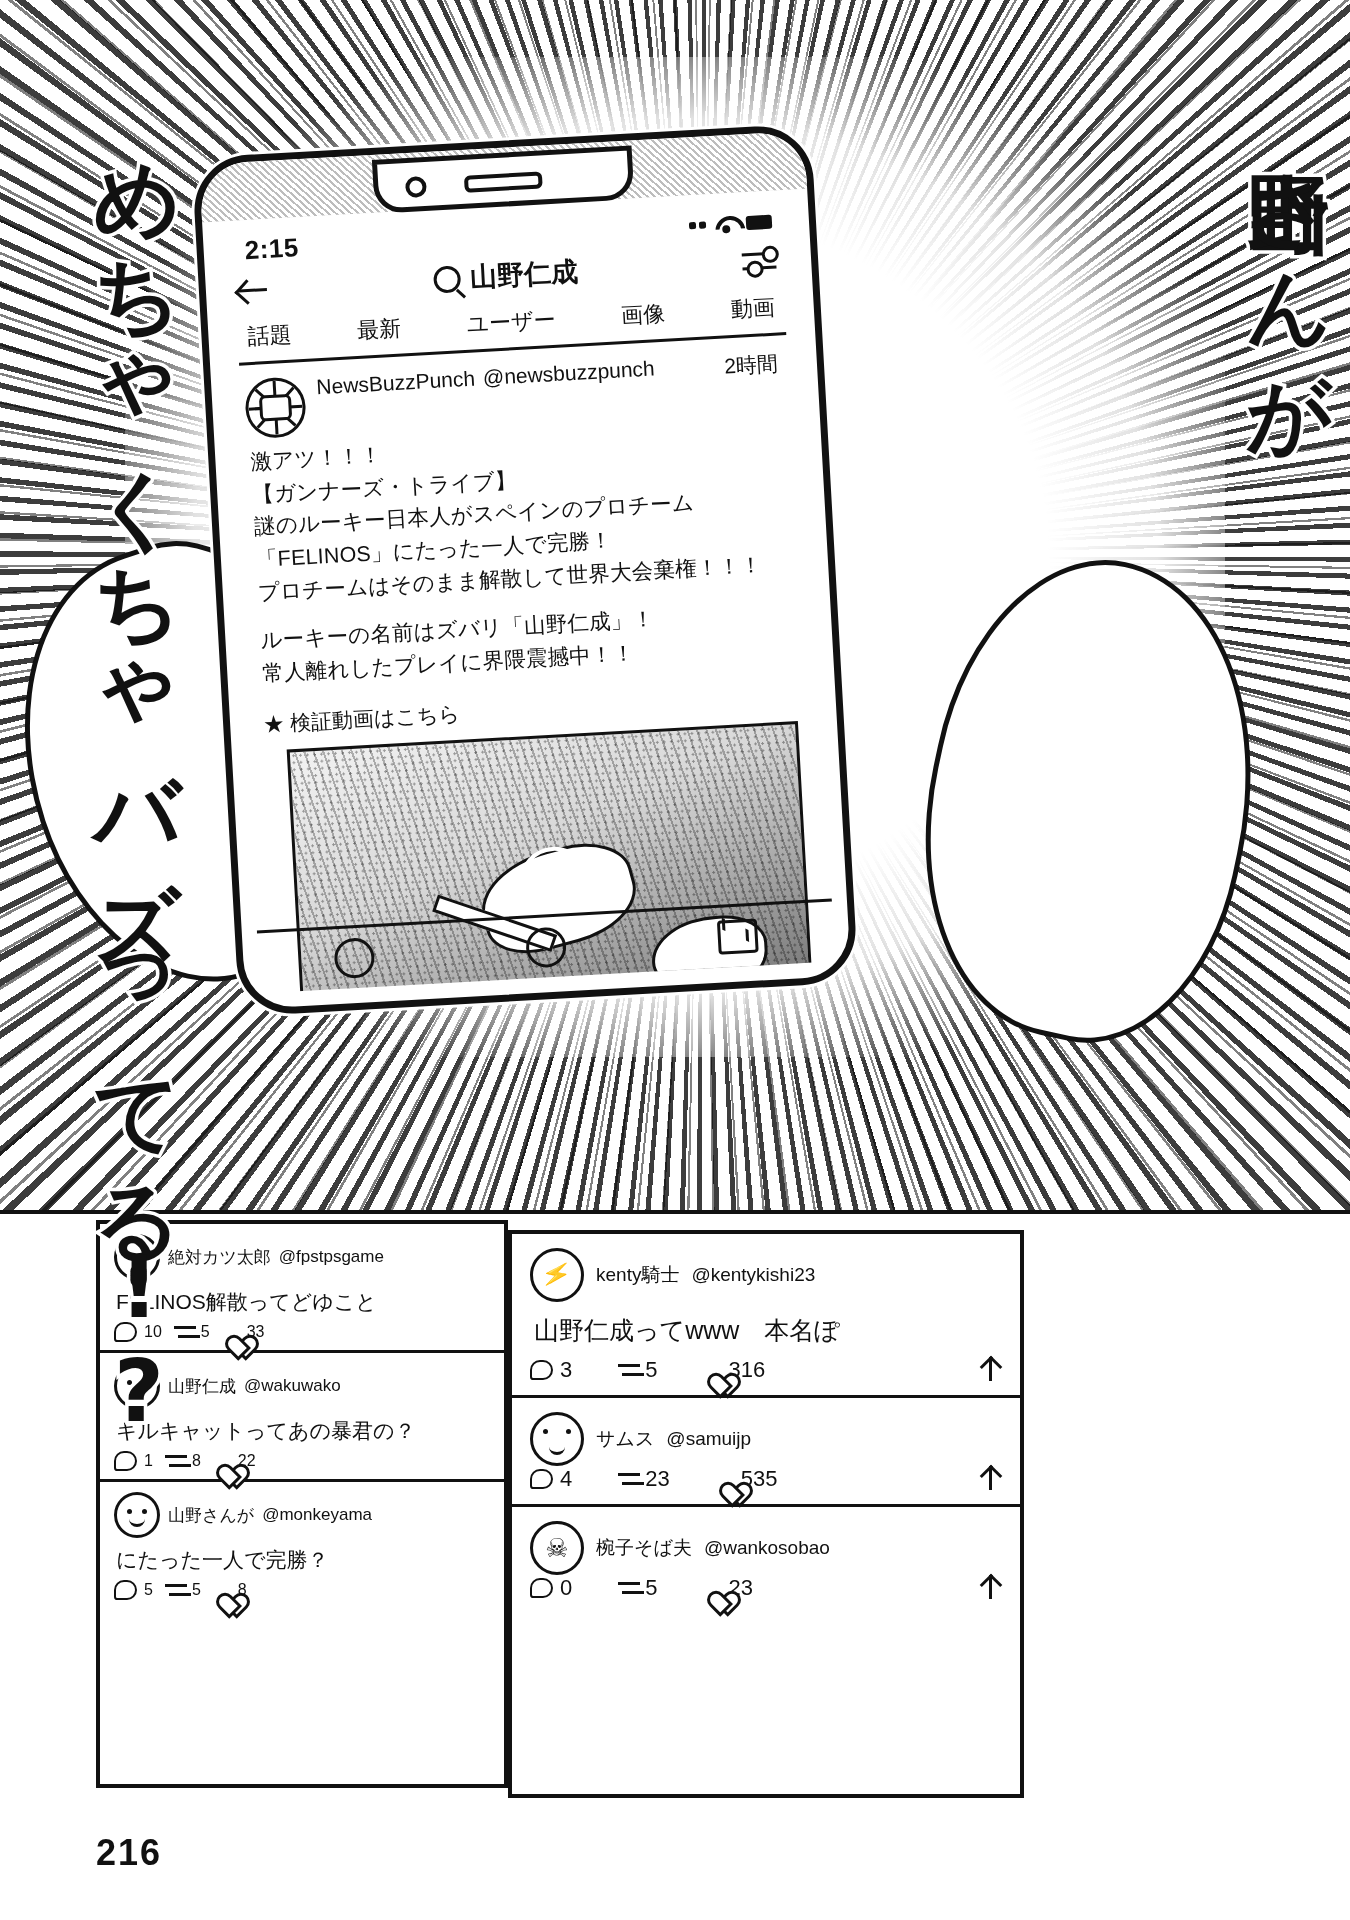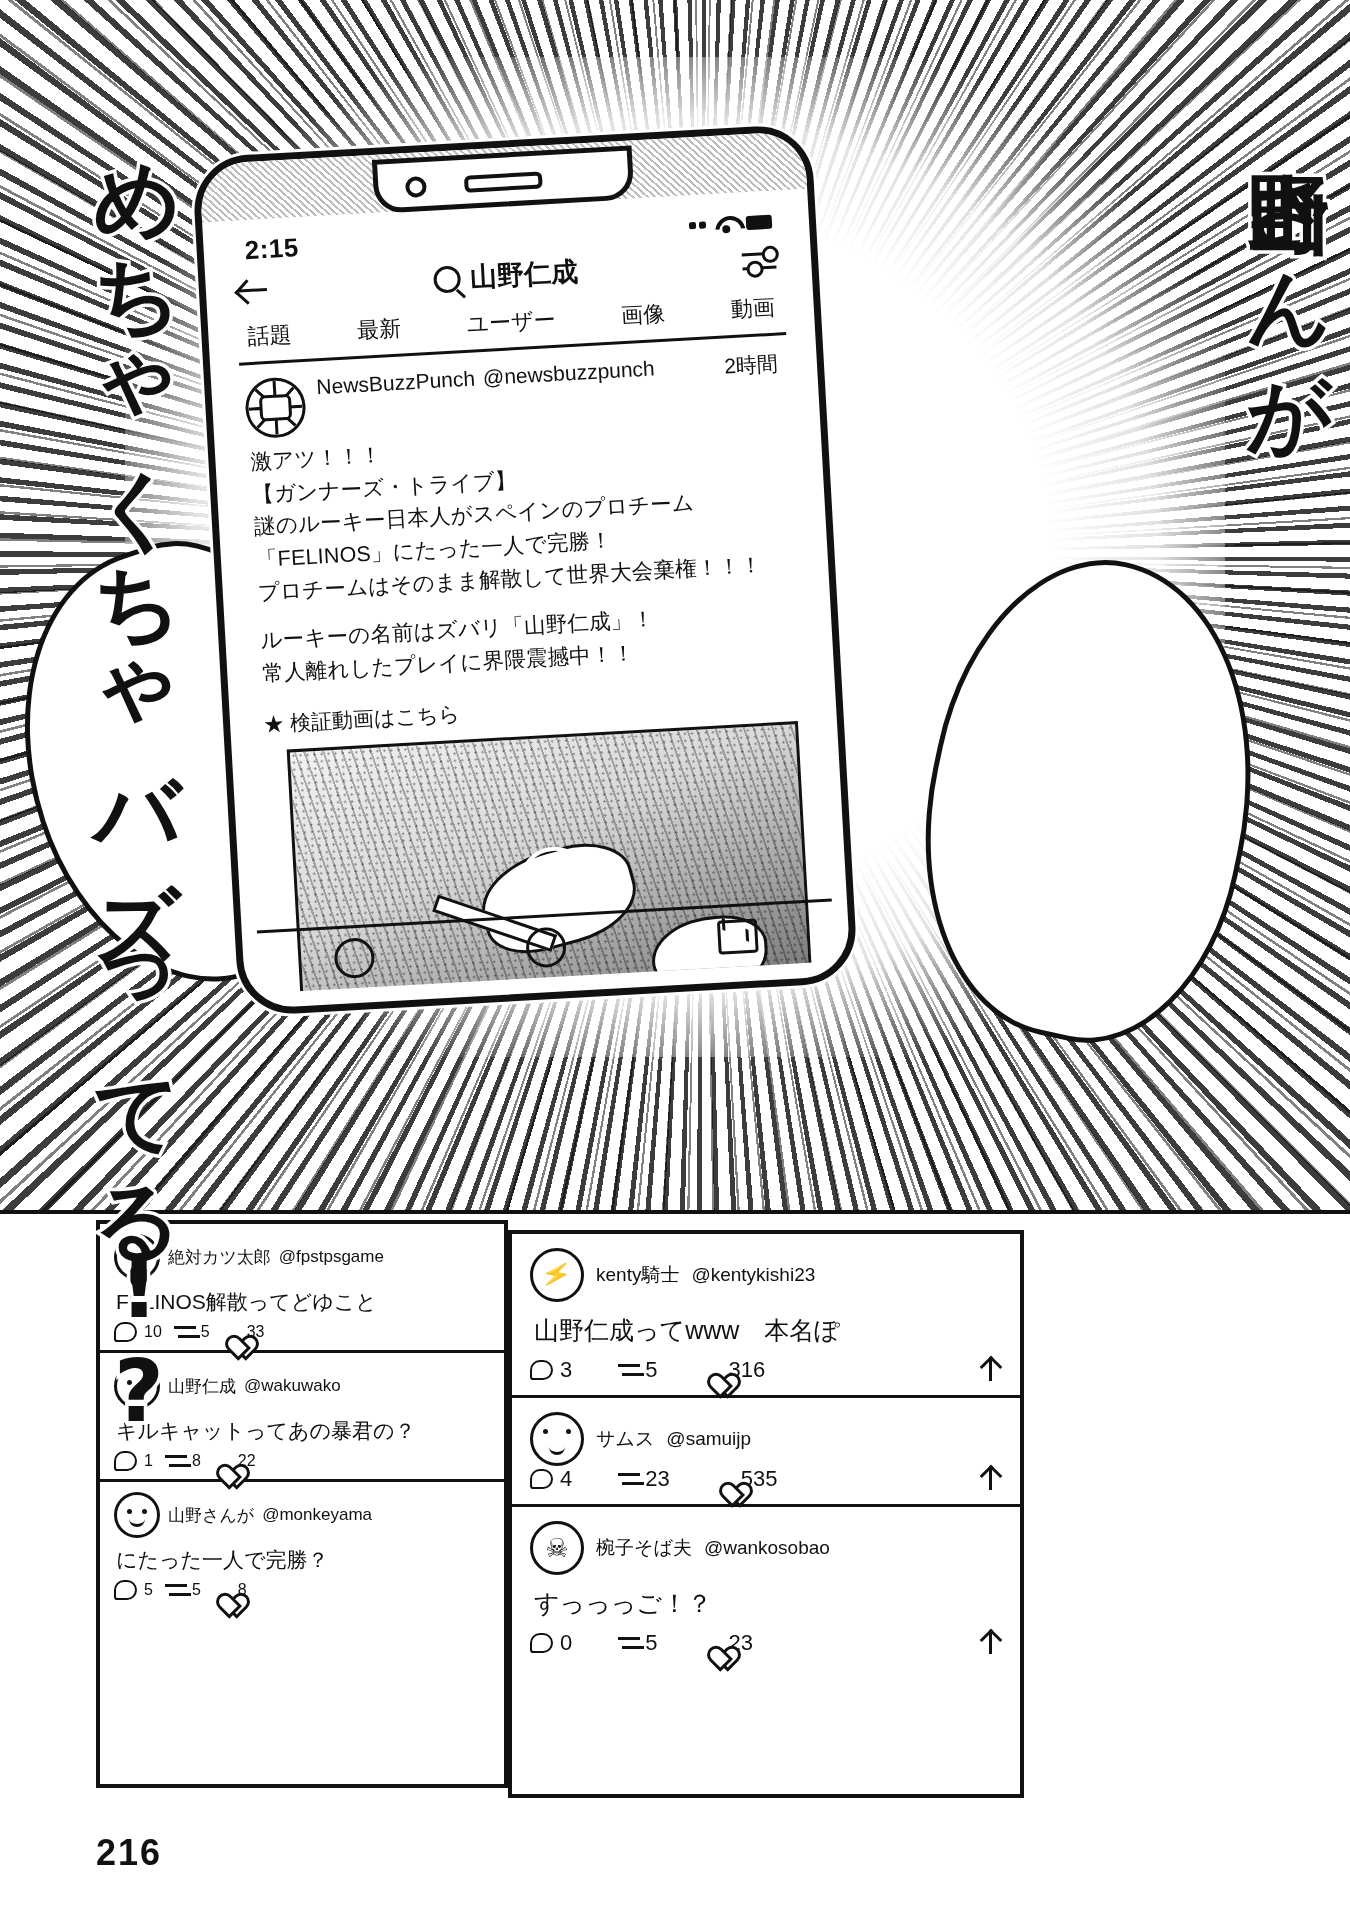--- a/index.html
+++ b/index.html
@@ -464,21 +464,20 @@
       </div>
 
       <div class="mini-tweet">
         <div class="mt-head">
           <span class="mt-av">
               <span class="skull">☠</span>
             </span>
           <span>椀子そば夫</span>
           <span>@wankosobao</span>
         </div>
-        <div class="mt-body">すっっっご！？</div>
         <div class="mt-acts">
           <span class="act">
               <span class="ic-reply"></span>
               <span>0</span>
             </span>
           <span class="act">
               <span class="ic-rt"></span>
               <span>5</span>
             </span>
           <span class="act">

